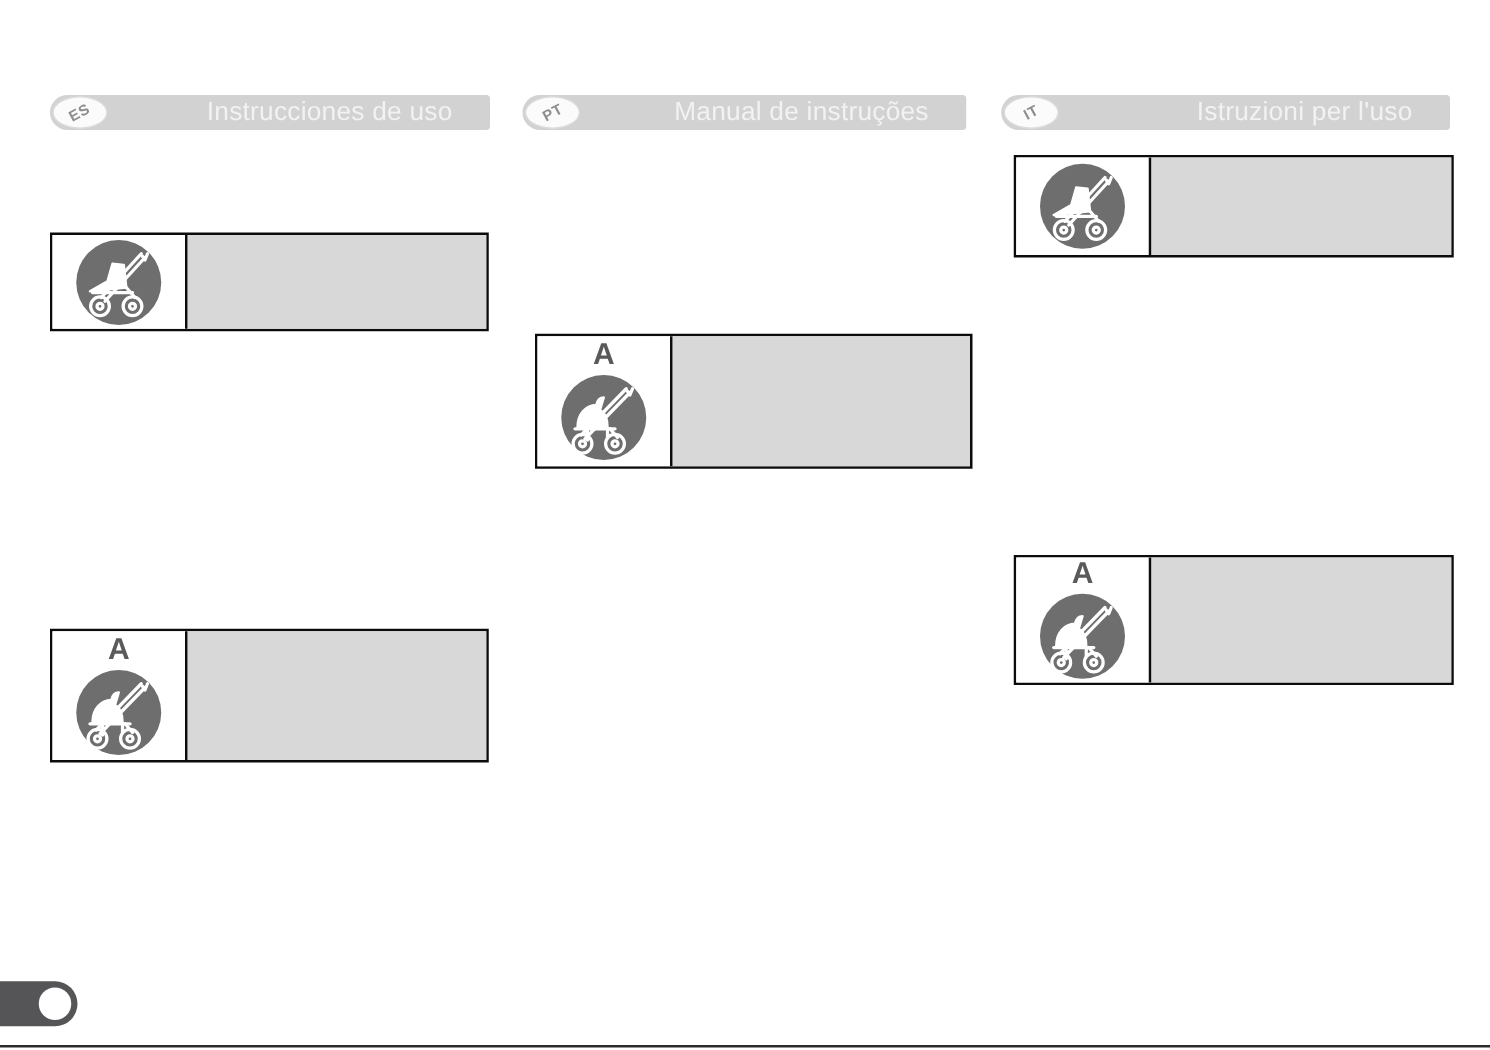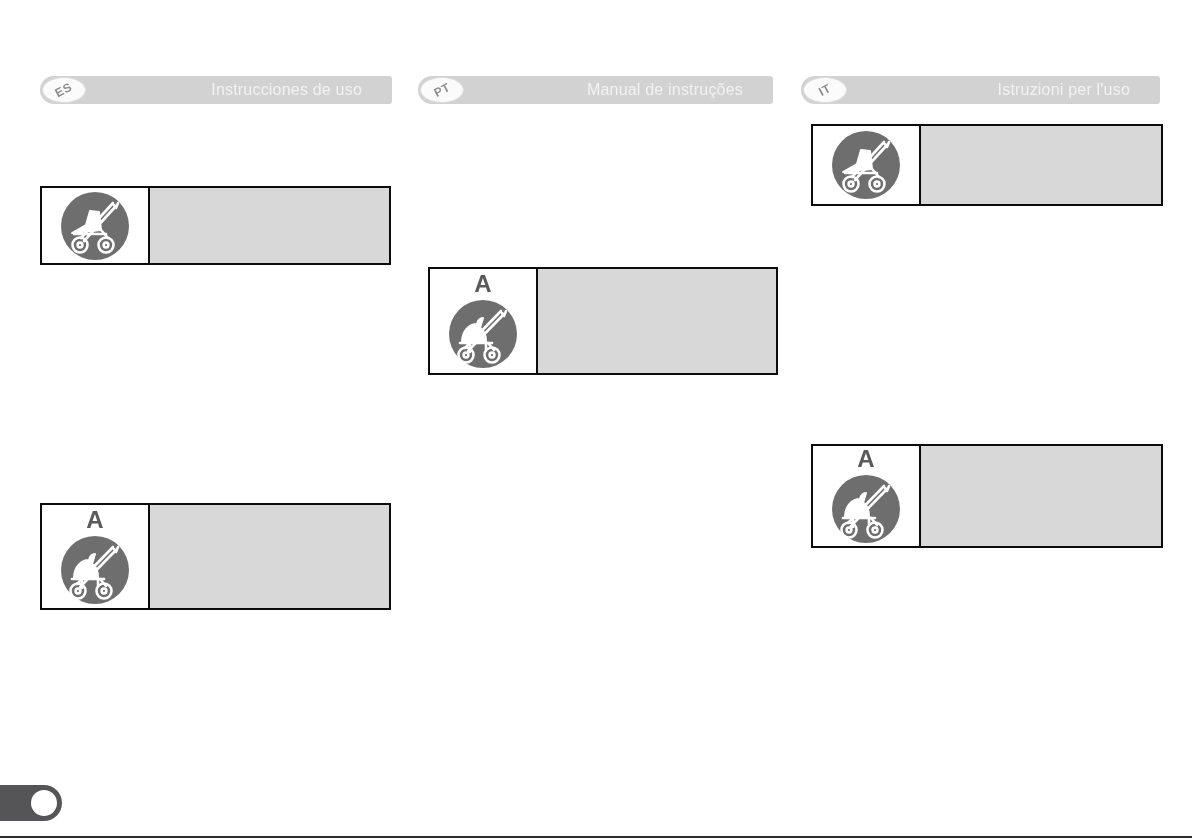--- a/index.html
+++ b/index.html
@@ -46,21 +46,21 @@
     font-size: 12px;
     font-weight: bold;
     color: #8e8e8e;
     letter-spacing: 0.5px;
     transform: rotate(-28deg);
     display: block;
   }
   .lang-title {
     margin-left: auto;
     margin-right: 30px;
-    font-size: 16px;
+    font-size: 21px;
     color: #f2f2f2;
     letter-spacing: 0.2px;
     white-space: nowrap;
   }
 
   
   .panel {
     position: absolute;
     box-sizing: border-box;
     border: 2px solid #0c0c0c;

